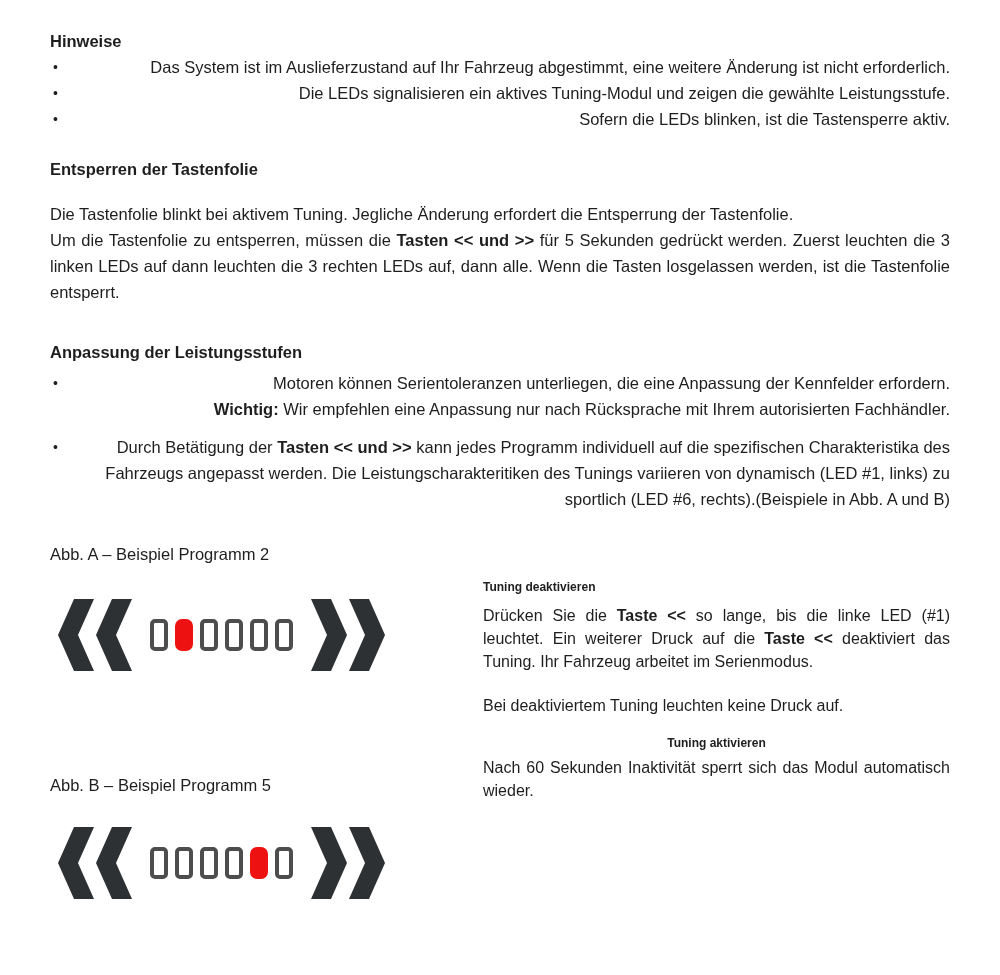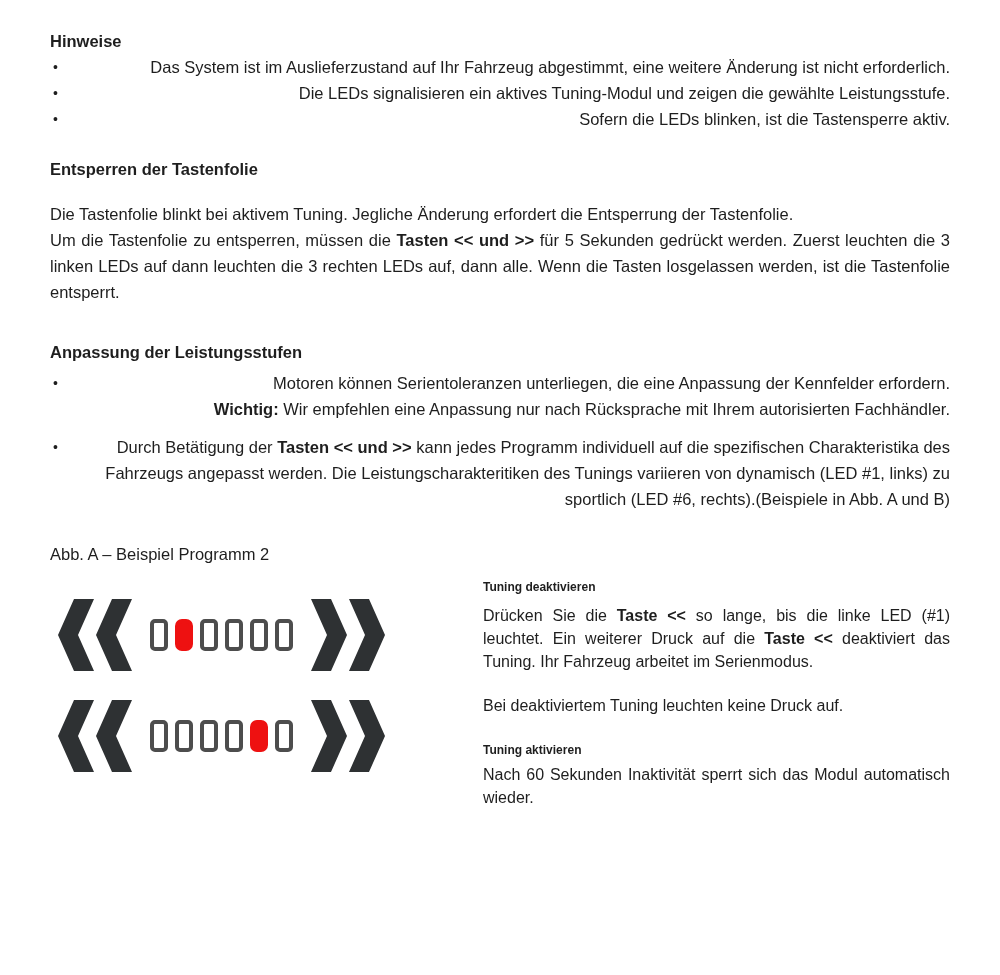--- a/index.html
+++ b/index.html
@@ -35,21 +35,21 @@
   .graphic.gb{margin-top:29px;}
   .chev{display:block;flex:0 0 auto;}
   .chev .chevfill{fill:var(--chevron,#2e3133);}
   .chev.flip{transform:scaleX(-1);}
   .leds{display:flex;gap:7px;align-items:center;margin:0 16px;}
   .led{width:18px;height:32px;box-sizing:border-box;border:4px solid var(--led-border,#4d4d4d);
        border-radius:5px;background:#fff;}
   .led.on{border-color:var(--led-active,#ee1111);background:var(--led-active,#ee1111);border-radius:7px;}
 
   .rh{font-size:12px;font-weight:bold;margin:0;line-height:23px;}
-  .rh.h2m{margin-top:22px;}
+  .rh.h2m{margin-top:15px;text-align:center;}
   .rp{margin:0;}
   .rp.p1{margin-top:5px;}
   .rp.p2{margin-top:21px;}
   .rp.p3{margin-top:12px;}
   .rp.p4{margin-top:1px;}
 </style>
 </head>
 <body>
 
 <div class="page">
@@ -99,20 +99,21 @@
             <div class="led"></div>
             <div class="led"></div>
             <div class="led"></div>
           </div>
         <svg class="chev flip" width="76" height="72" viewBox="0 0 76 72" aria-hidden="true">
           <polygon class="chevfill" points="16,0 36,0 20,36 36,72 16,72 0,36"></polygon>
           <polygon class="chevfill" points="54,0 74,0 58,36 74,72 54,72 38,36"></polygon>
         </svg>
       </div>
 
+      <div class="figlabel lb">Abb. B – Beispiel Programm 5</div>
       <div class="graphic gb">
         <svg class="chev" width="76" height="72" viewBox="0 0 76 72" aria-hidden="true">
           <polygon class="chevfill" points="16,0 36,0 20,36 36,72 16,72 0,36"></polygon>
           <polygon class="chevfill" points="54,0 74,0 58,36 74,72 54,72 38,36"></polygon>
         </svg>
         <div class="leds">
             <div class="led"></div>
             <div class="led"></div>
             <div class="led"></div>
             <div class="led"></div>

